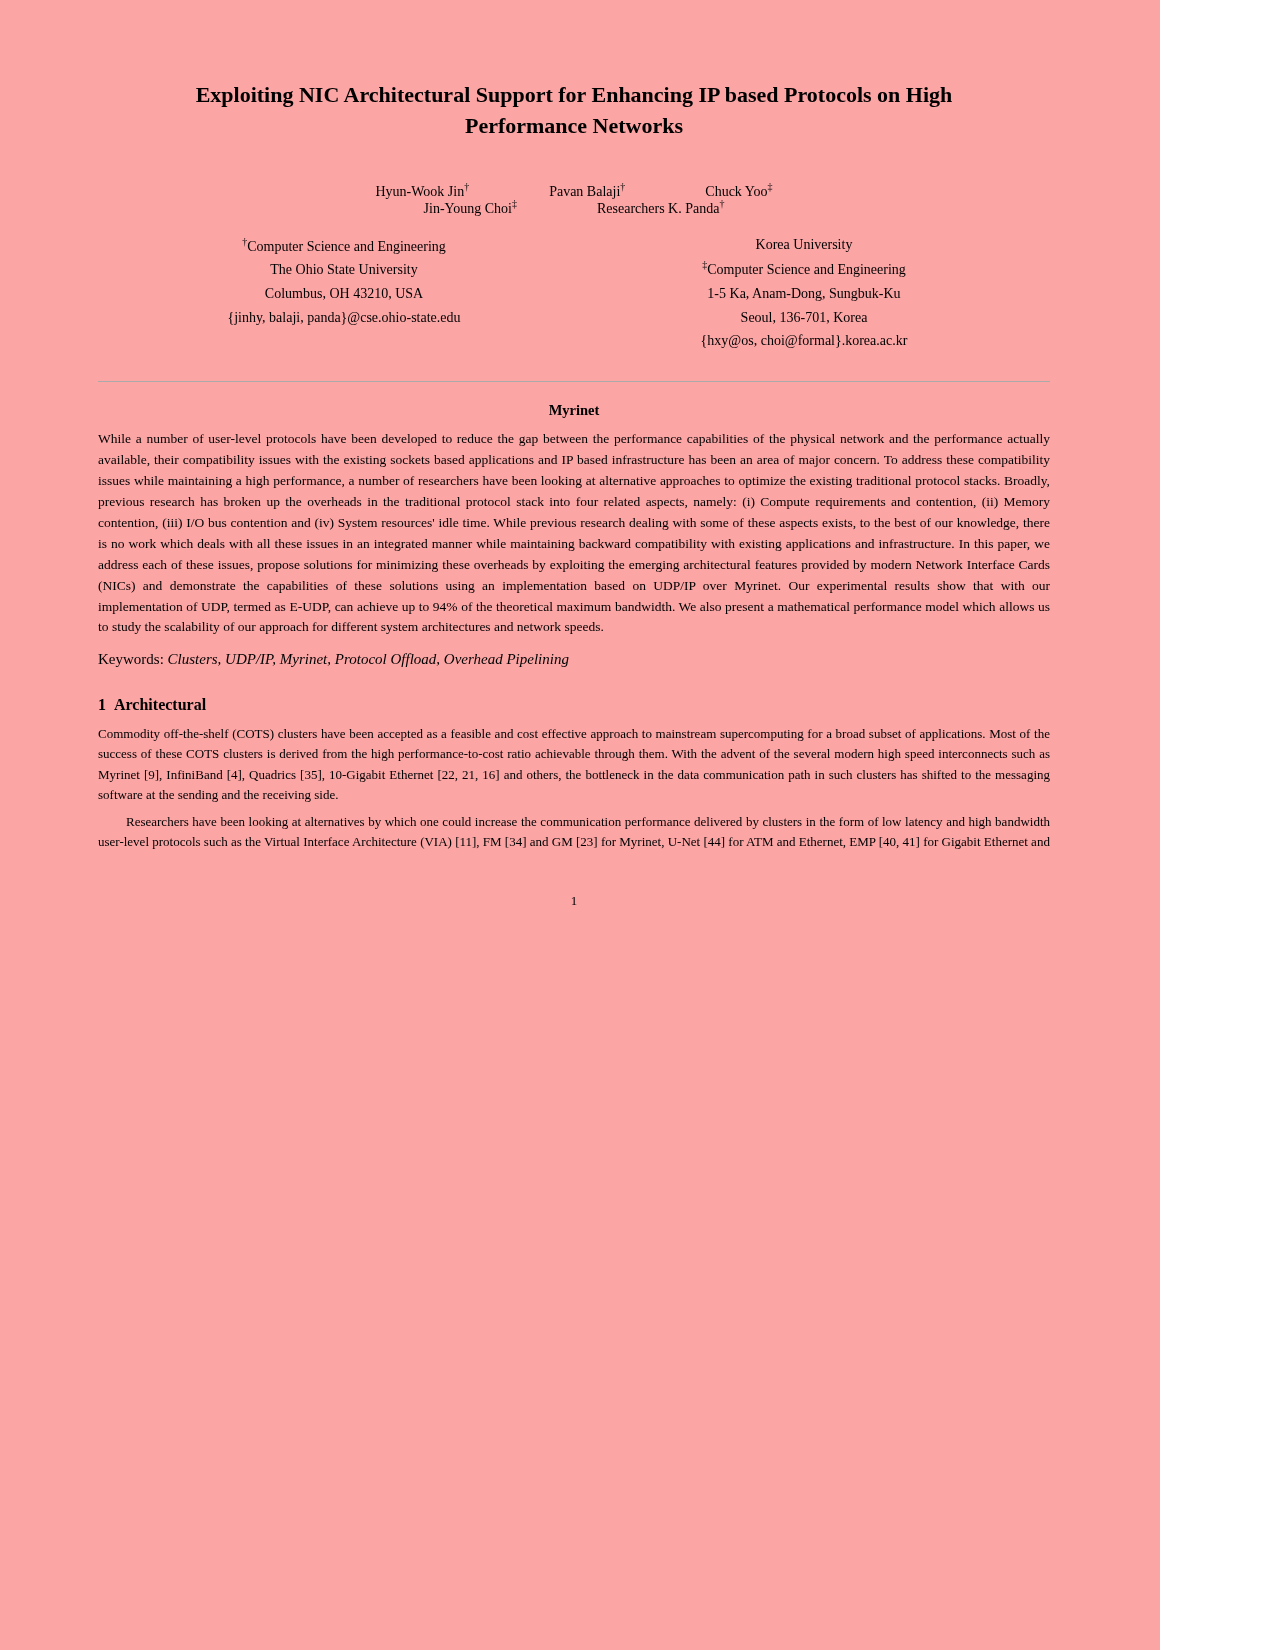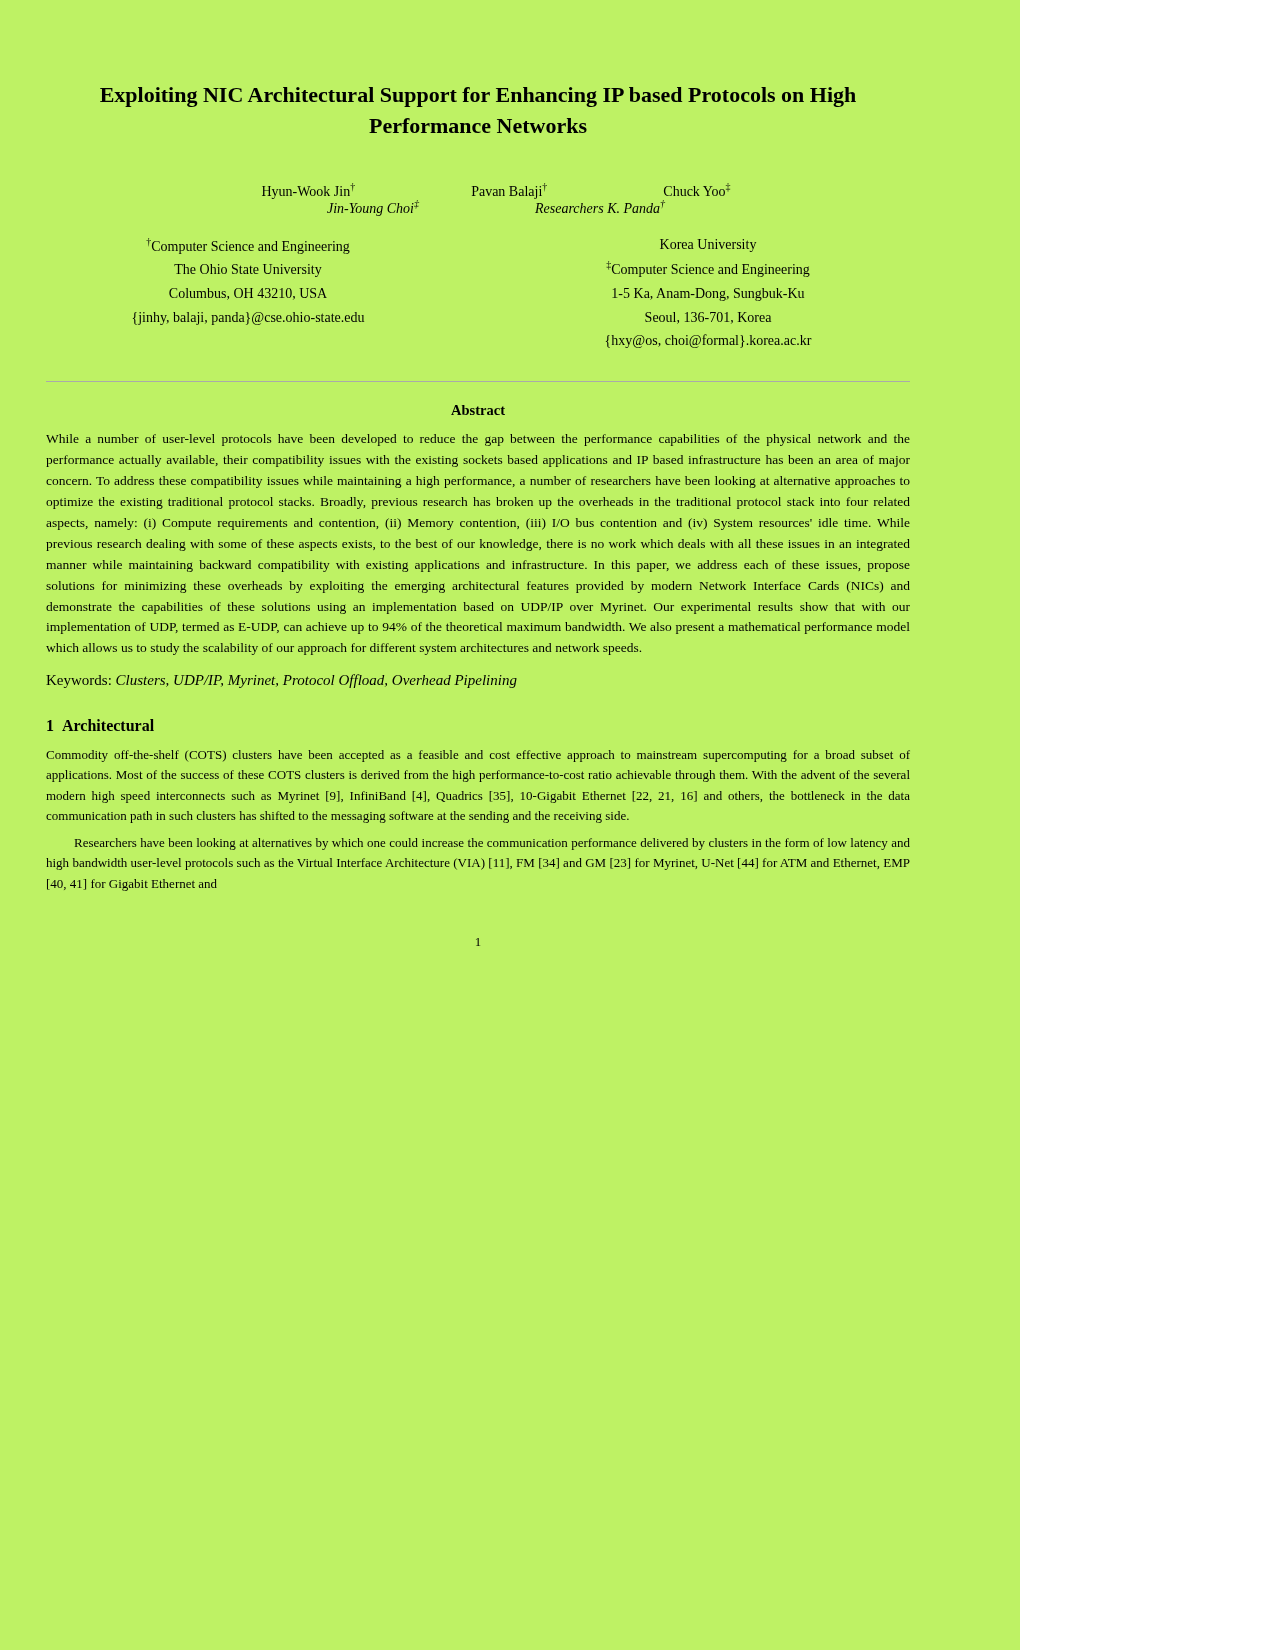--- a/index.html
+++ b/index.html
@@ -7,24 +7,24 @@
     body {
       background: #fff;
       font-family: "Times New Roman", Times, serif;
       font-size: 14px;
       color: #000;
       width: 1275px;
       min-height: 1650px;
     }
 
     .page {
-      width: 1020px;
+      width: 1160px;
       min-height: 1650px;
-      background: #bef264;
-      padding: 80px 110px 80px 46px;
+      background: #fca5a5;
+      padding: 80px 110px 80px 98px;
     }
 
     .title-section {
       text-align: center;
       margin-bottom: 36px;
     }
 
     .paper-title {
       font-size: 22px;
       font-weight: bold;
@@ -36,21 +36,20 @@
       display: flex;
       justify-content: center;
       gap: 80px;
       margin-bottom: 12px;
       margin-top: 28px;
     }
 
     .author-col {
       text-align: center;
       line-height: 1.7;
-      margin-left: 36px;
     }
 
     .affiliations-section {
       display: flex;
       justify-content: center;
       gap: 60px;
       margin-top: 8px;
       margin-bottom: 28px;
     }
 
@@ -150,21 +149,21 @@
       <span>Hyun-Wook Jin</span><sup>†</sup>
     </div>
     <div class="author-col">
       <span>Pavan Balaji</span><sup>†</sup>
     </div>
     <div class="author-col">
       <span>Chuck Yoo</span><sup>‡</sup>
     </div>
   </div>
 
-  <div class="authors-section" style="margin-top: -20px; font-style: italic;">
+  <div class="authors-section" style="margin-top: -20px;">
     <div class="author-col">
       <span>Jin-Young Choi</span><sup>‡</sup>
     </div>
     <div class="author-col">
       <span>Researchers K. Panda</span><sup>†</sup>
     </div>
   </div>
 
   <div class="affiliations-section">
     <div class="affil-col">
@@ -178,21 +177,21 @@
       <p><sup>‡</sup><span>Computer Science and Engineering</span></p>
       <p>1-5 Ka, Anam-Dong, Sungbuk-Ku</p>
       <p>Seoul, 136-701, Korea</p>
       <p>{hxy@os, choi@formal}.korea.ac.kr</p>
     </div>
   </div>
 
   <hr style="border: none; border-top: 1px solid #aaa; margin: 10px 0 20px 0;">
 
   <div class="abstract-section">
-    <div class="abstract-title">Abstract</div>
+    <div class="abstract-title">Myrinet</div>
     <p class="abstract-body">While a number of user-level protocols have been developed to reduce the gap between the performance capabilities of the physical network and the performance actually available, their compatibility issues with the existing sockets based applications and IP based infrastructure has been an area of major concern. To address these compatibility issues while maintaining a high performance, a number of researchers have been looking at alternative approaches to optimize the existing traditional protocol stacks. Broadly, previous research has broken up the overheads in the traditional protocol stack into four related aspects, namely: (i) Compute requirements and contention, (ii) Memory contention, (iii) I/O bus contention and (iv) System resources' idle time. While previous research dealing with some of these aspects exists, to the best of our knowledge, there is no work which deals with all these issues in an integrated manner while maintaining backward compatibility with existing applications and infrastructure. In this paper, we address each of these issues, propose solutions for minimizing these overheads by exploiting the emerging architectural features provided by modern Network Interface Cards (NICs) and demonstrate the capabilities of these solutions using an implementation based on UDP/IP over Myrinet. Our experimental results show that with our implementation of UDP, termed as E-UDP, can achieve up to 94% of the theoretical maximum bandwidth. We also present a mathematical performance model which allows us to study the scalability of our approach for different system architectures and network speeds.</p>
     <p class="keywords-line">
       <span class="keywords-label">Keywords: </span><span class="keywords-value">Clusters, UDP/IP, Myrinet, Protocol Offload, Overhead Pipelining</span>
     </p>
   </div>
 
   <div class="section">
     <div class="section-heading">
       <span class="section-number">1</span>&nbsp;&nbsp;<span>Architectural</span>
     </div>

